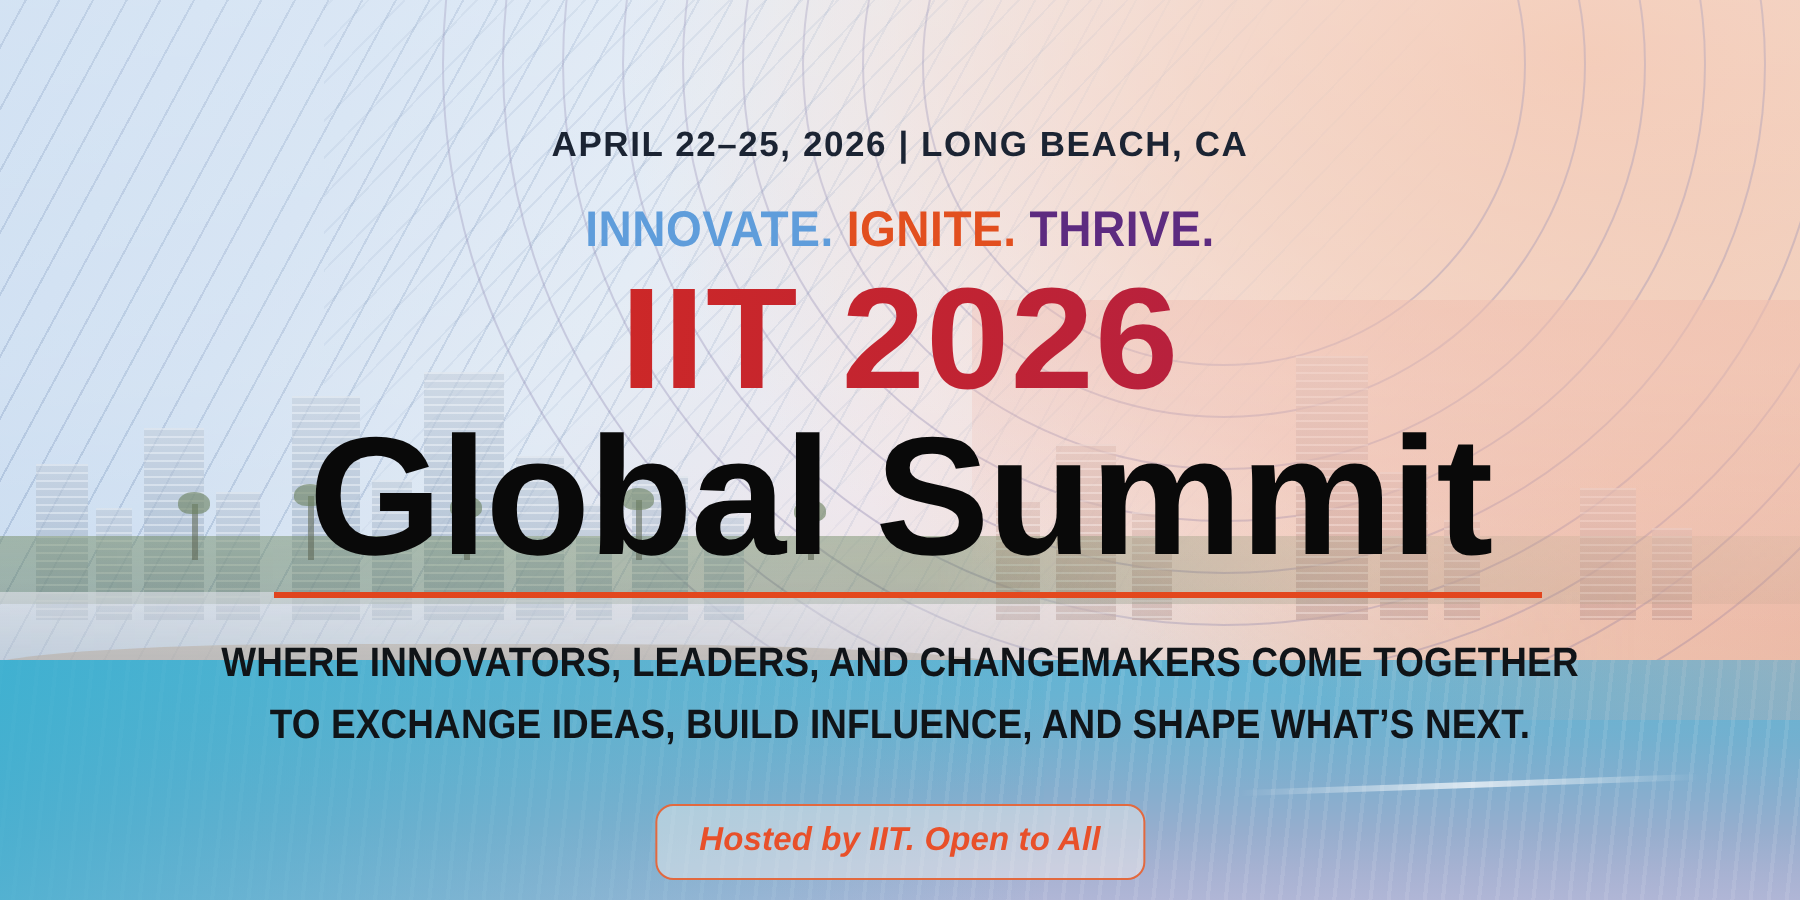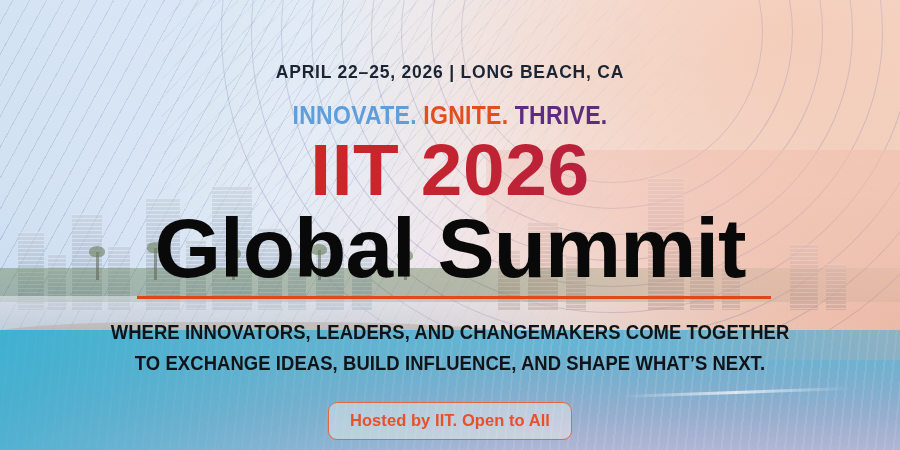--- a/index.html
+++ b/index.html
@@ -197,20 +197,21 @@
   }
   .blurb div{white-space:nowrap;}
 
   .badge{
     position:absolute;top:402px;left:50%;transform:translateX(-50%);
     padding:8px 21px 9px;
     border:1.6px solid #e2693f;border-radius:9px;
     background:rgba(255,248,244,.42);
     color:#e8502a;font-size:16.5px;font-weight:700;letter-spacing:.004em;
     white-space:nowrap;
+    font-style:italic;
   }
 </style>
 </head>
 <body>
 
 <div class="banner">
 
   <div class="bg-sky"></div>
   <div class="bg-peach"></div>
   <div class="bg-lines-l"></div>

